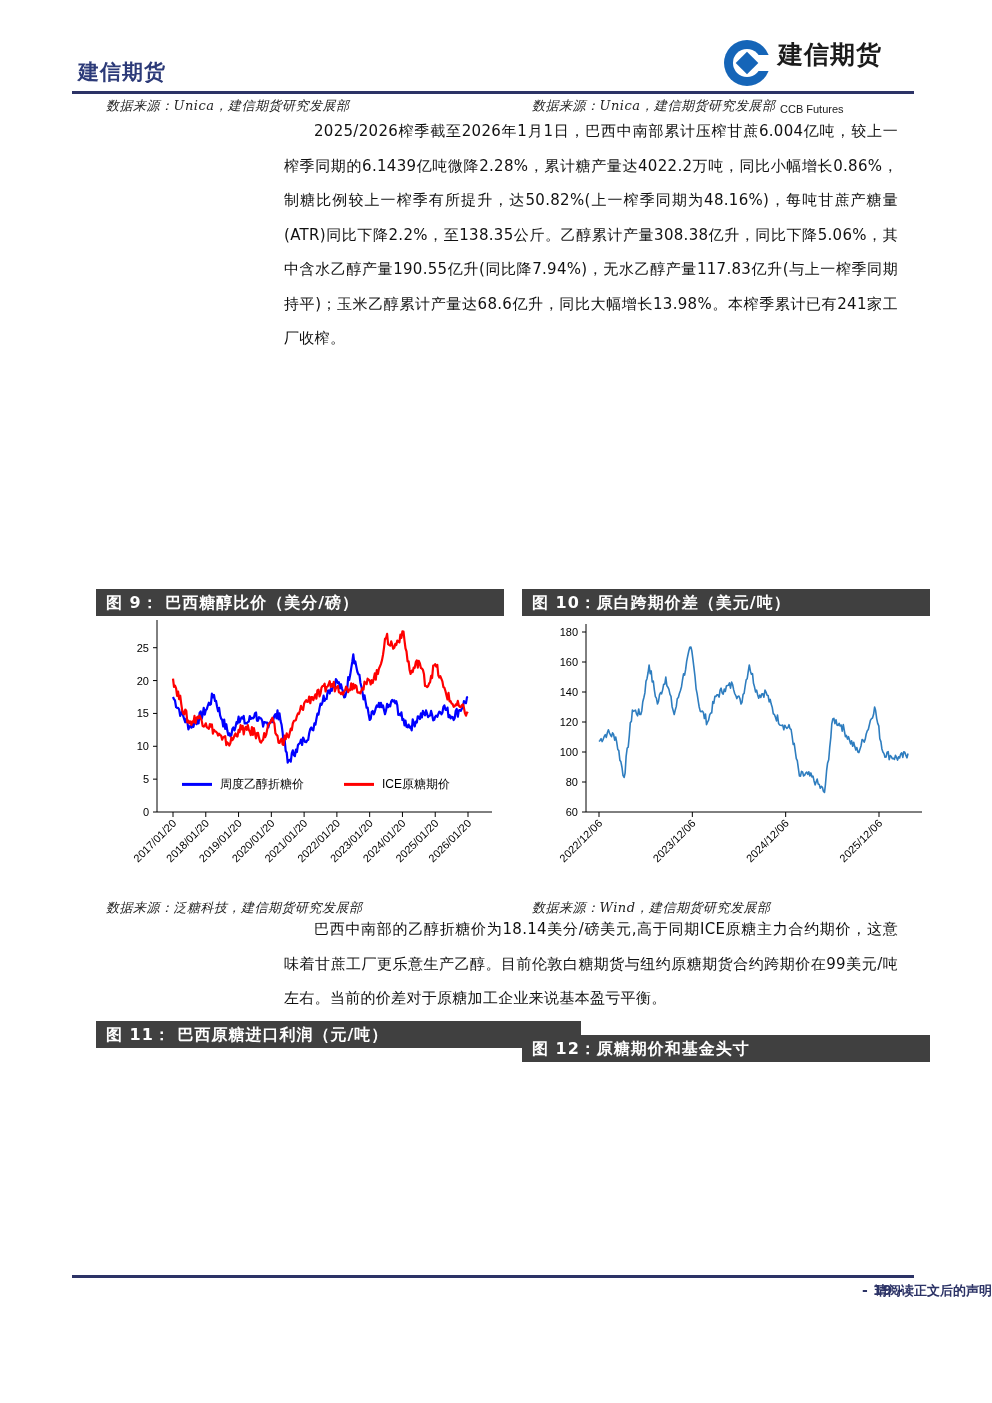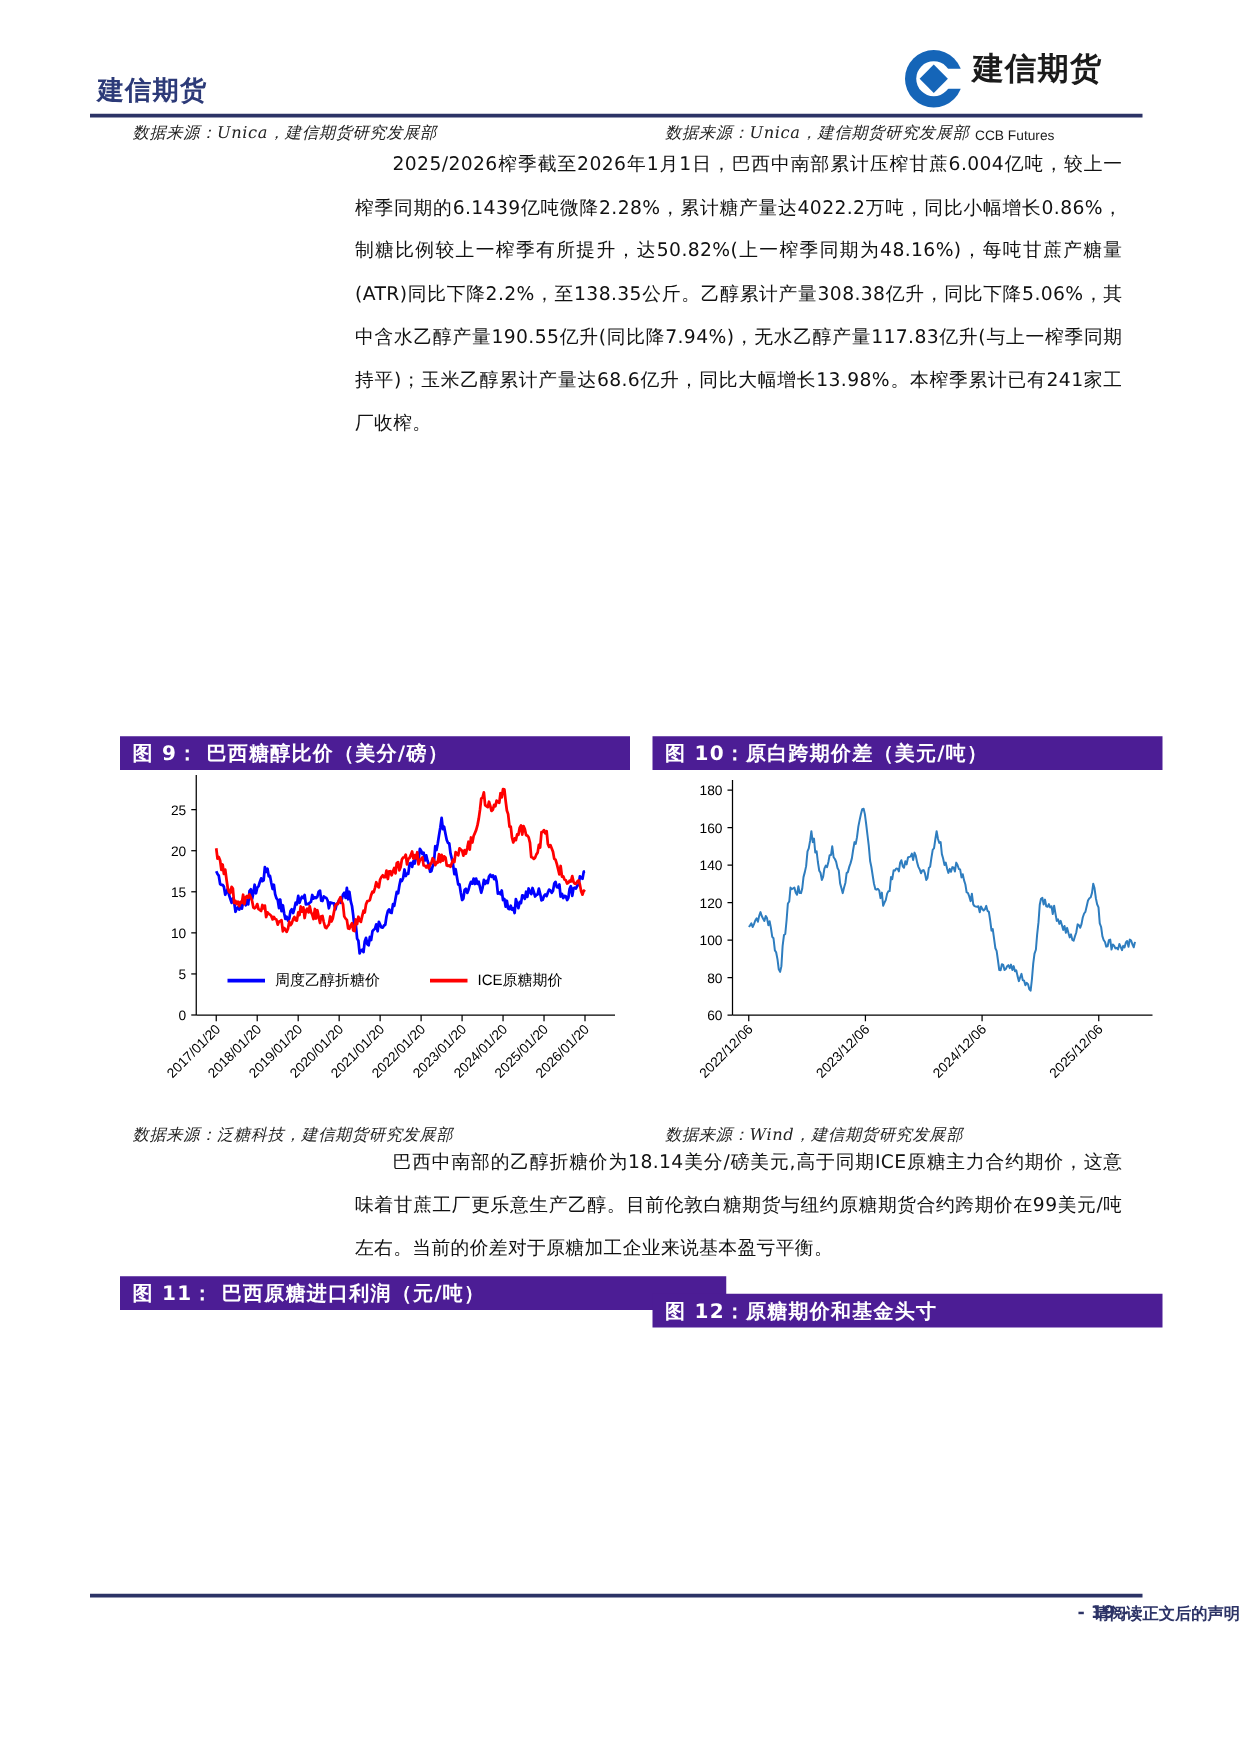--- a/index.html
+++ b/index.html
@@ -6,21 +6,21 @@
   body { width: 992px; height: 1403px; background: #ffffff; position: relative; font-family: "DejaVu Sans", "Liberation Sans", sans-serif; color: #000; overflow: hidden; }
   .abs { position: absolute; }
   .header-title { left: 78px; top: 58px; font-size: 21px; font-weight: bold; color: #2c3a78; letter-spacing: 1px; }
   .logo { left: 722px; top: 38px; width: 190px; height: 50px; }
   .logo-cn { position: absolute; left: 56px; top: 0px; font-size: 25px; font-weight: bold; color: #1b1b1b; letter-spacing: 1px; }
   .logo-en { position: absolute; left: 58px; top: 32px; font-size: 11px; color: #1b1b1b; font-family: "Liberation Sans", sans-serif; margin-top: 33px; }
   .header-rule { left: 72px; top: 91px; width: 842px; height: 3px; background: #2c3366; }
   .source { font-size: 13px; font-style: italic; color: #222; font-family: "DejaVu Serif", serif; letter-spacing: 0.5px; }
   .para { left: 284px; width: 614px; font-size: 15px; line-height: 34.5px; color: #111; text-align: justify; font-family: "DejaVu Sans", sans-serif; letter-spacing: 0.3px; }
   .para p { text-indent: 2em; }
-  .fig-bar { height: 27px; background: #4c1d95; color: #fff; font-size: 16px; font-weight: bold; padding-left: 10px; line-height: 27px; letter-spacing: 1px; }
+  .fig-bar { height: 27px; background: #404040; color: #fff; font-size: 16px; font-weight: bold; padding-left: 10px; line-height: 27px; letter-spacing: 1px; }
   .chart-box { background: #fff; }
   .footer-rule { left: 72px; top: 1275px; width: 842px; height: 3px; background: #2c3366; }
   .footer-text { left: 0; width: 992px; top: 1282px; text-align: right; font-size: 13px; font-weight: bold; color: #2c3366; }
   .page-num { left: 862px; top: 1282px; font-size: 14px; font-weight: bold; color: #2c3366; }
   svg text { font-family: "Liberation Sans", sans-serif; }
 </style>
 </head>
 <body>
 
 <div class="abs header-title">建信期货</div>

